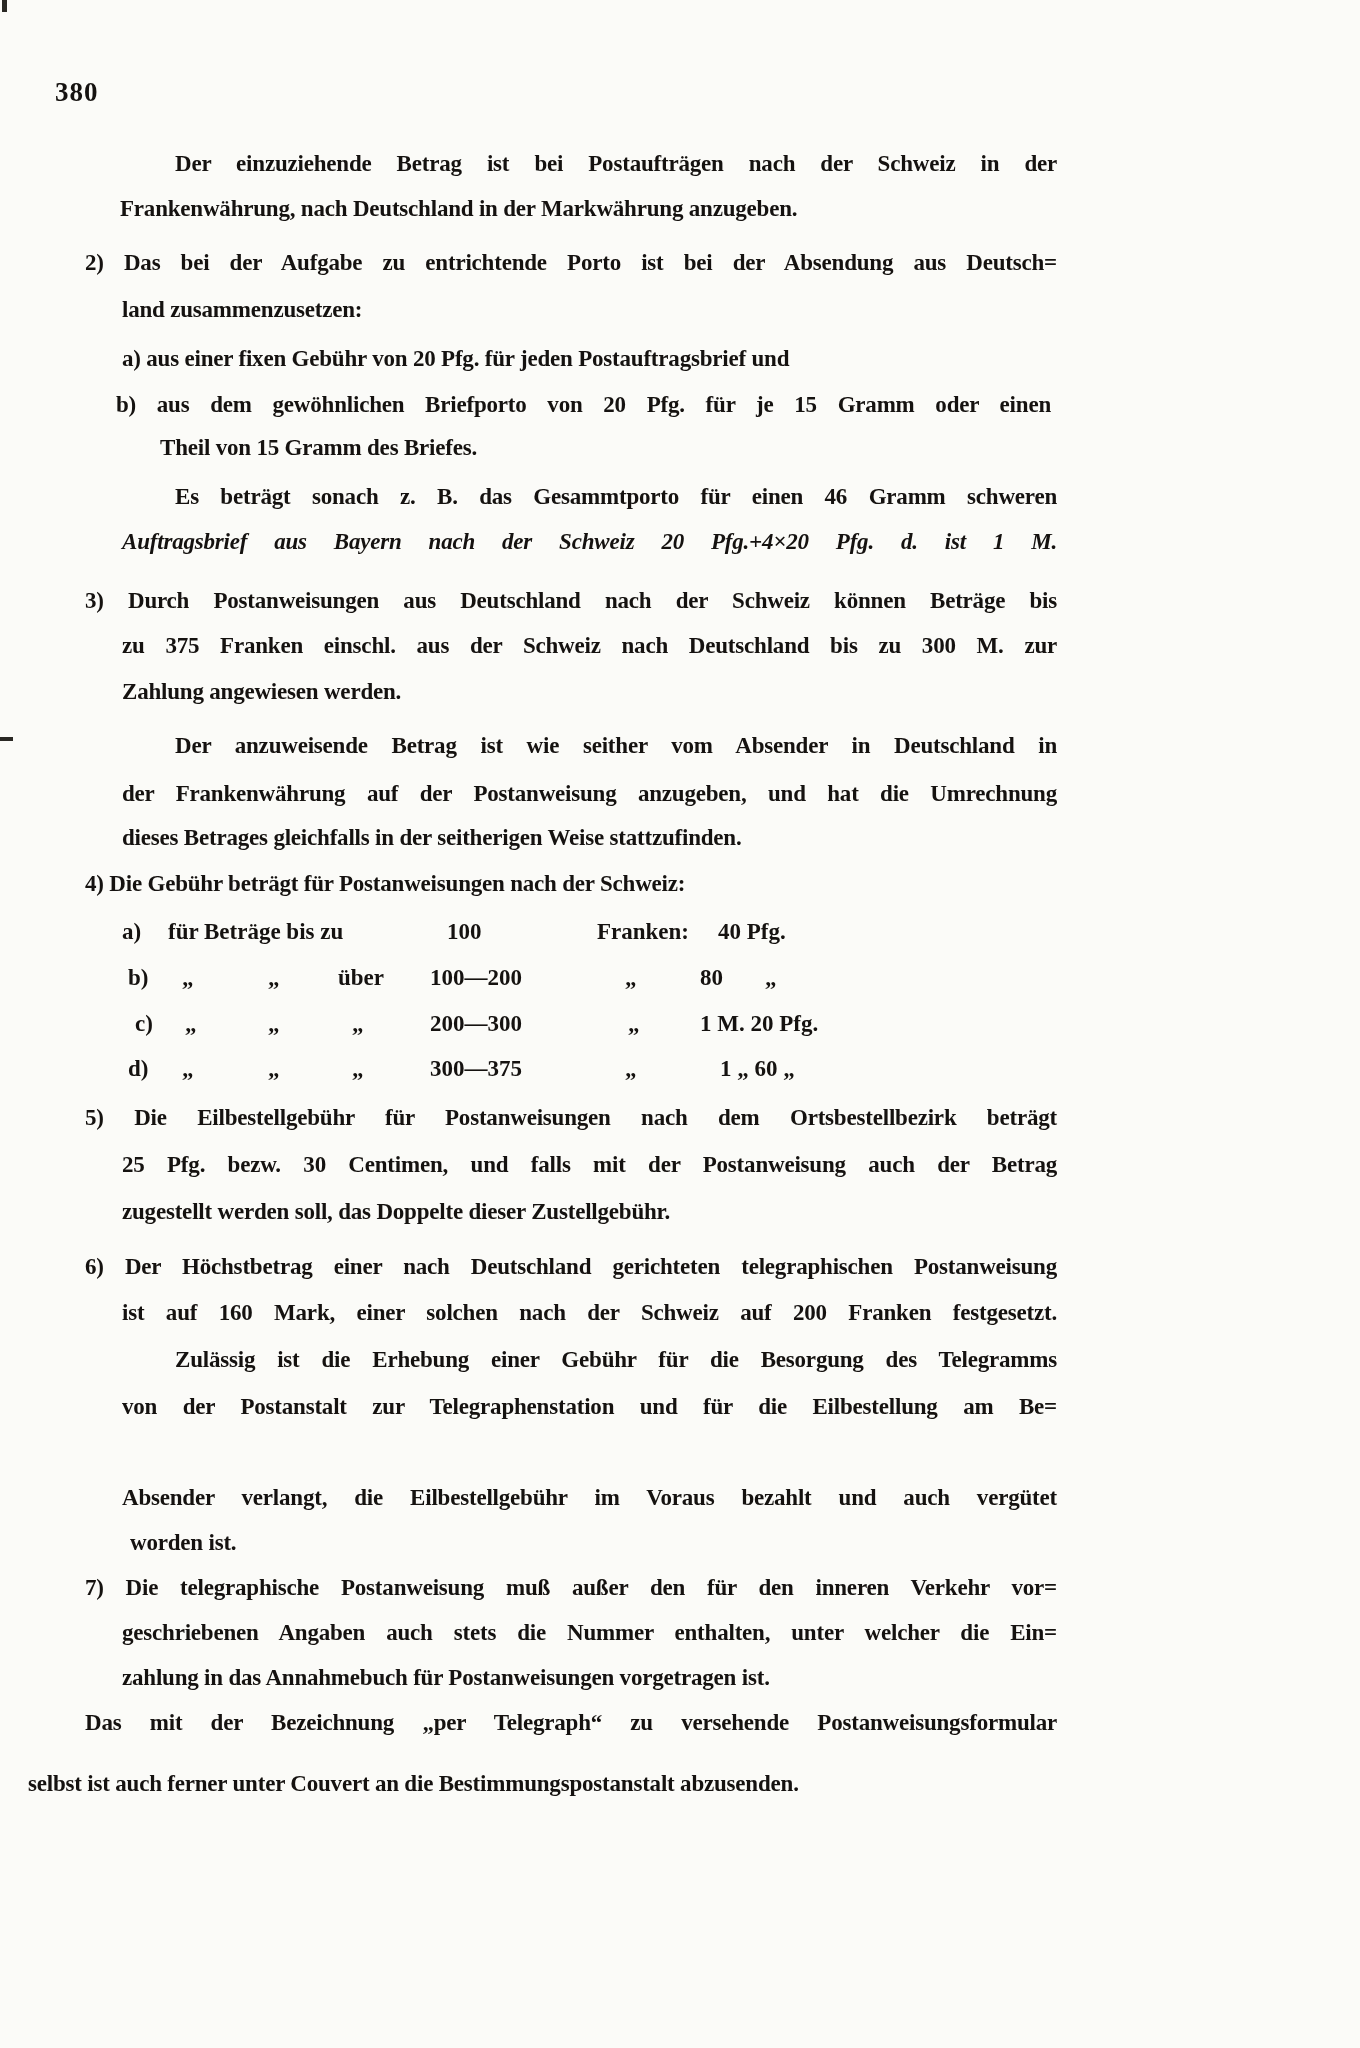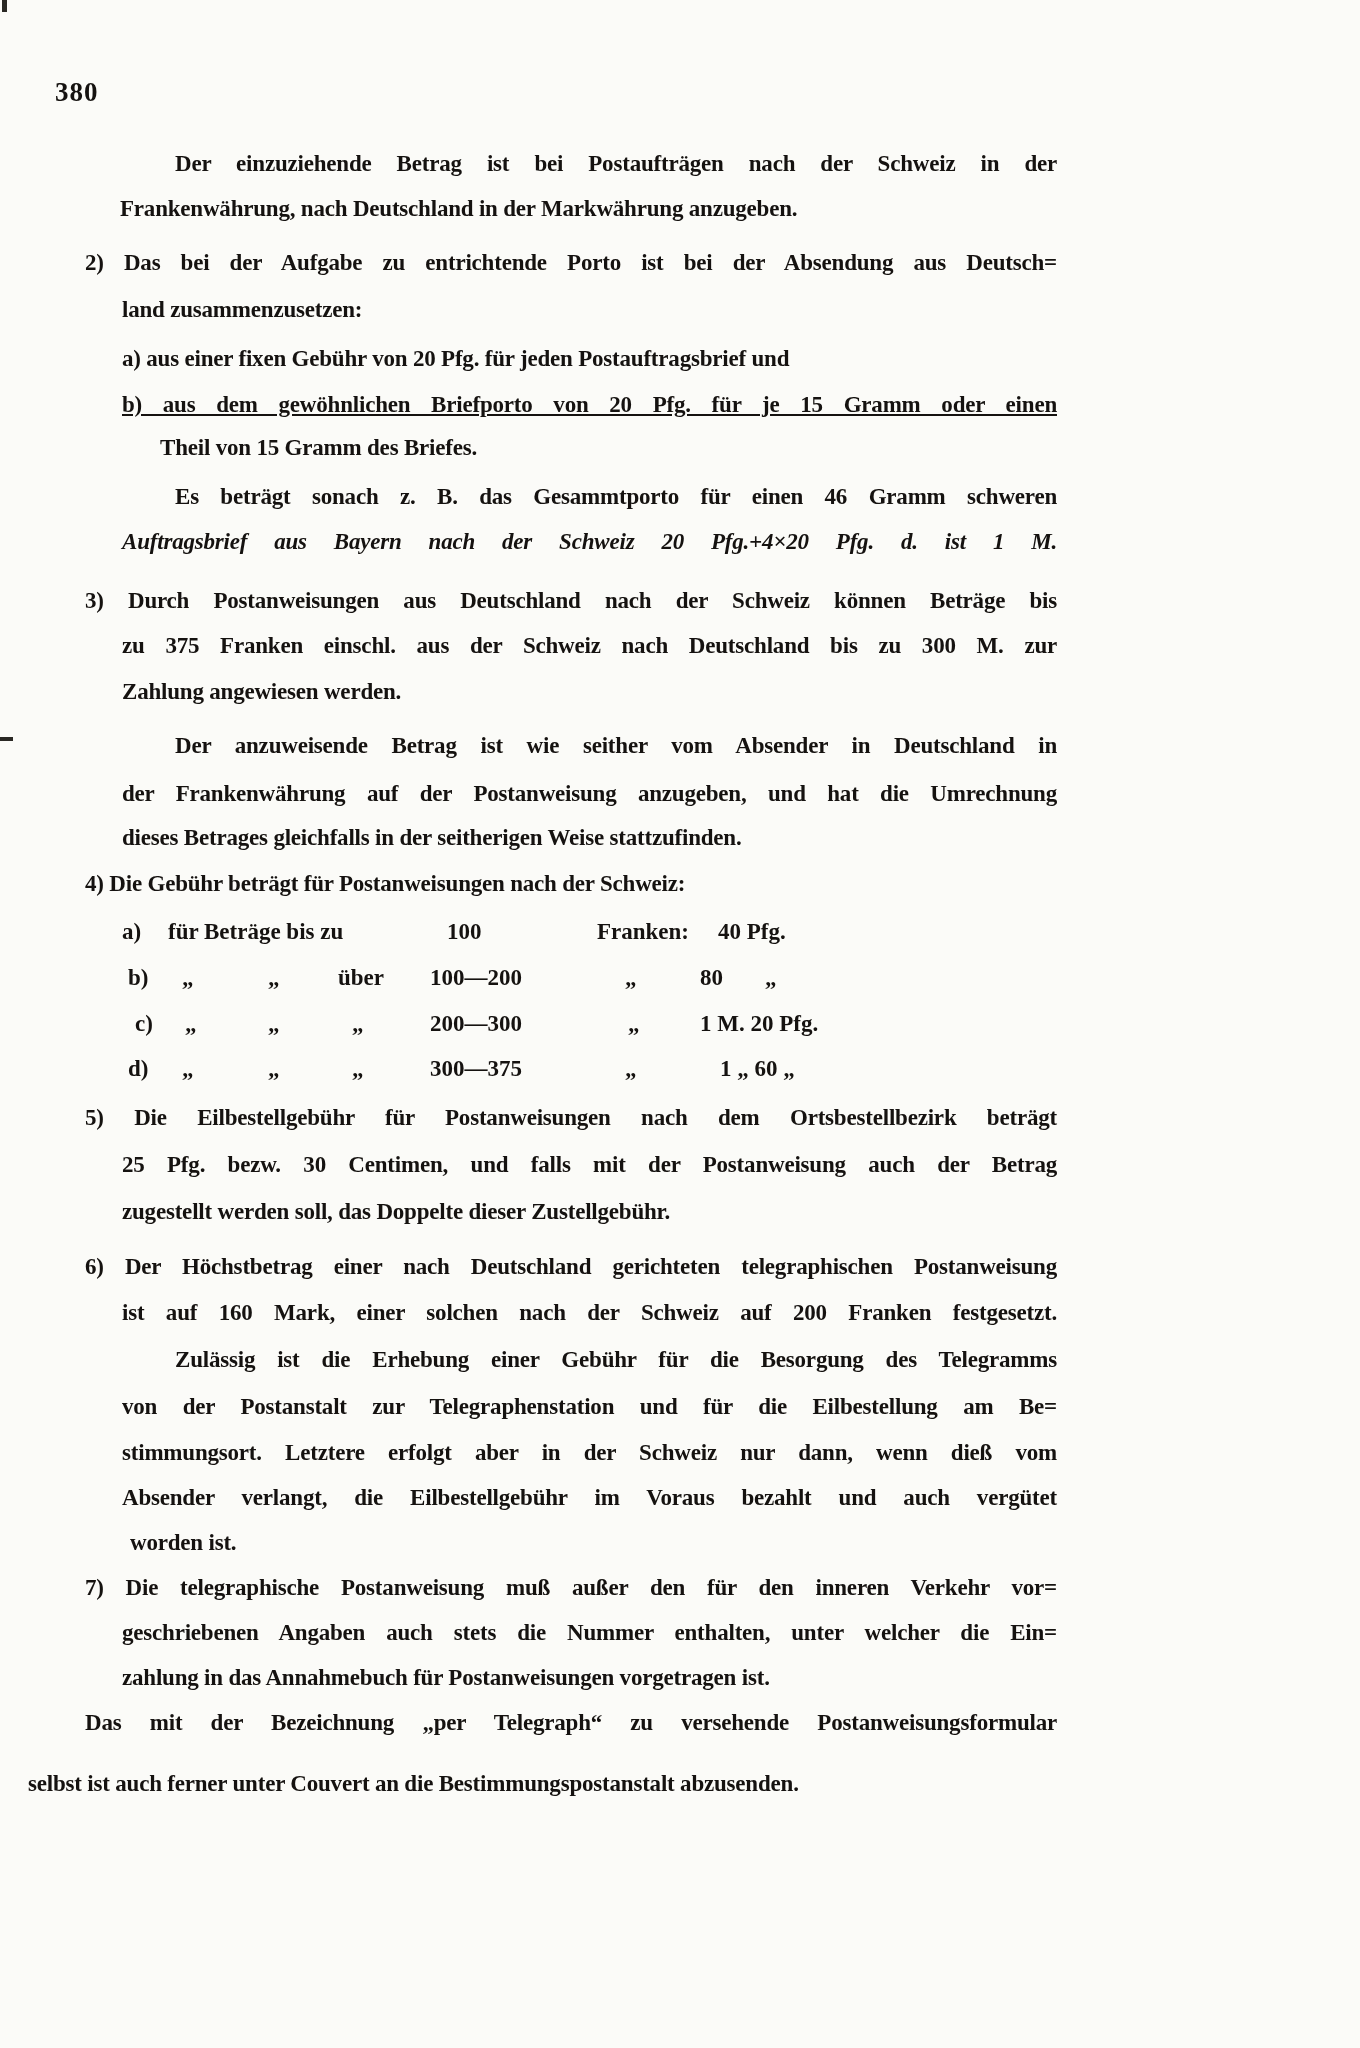--- a/index.html
+++ b/index.html
@@ -54,21 +54,21 @@
   <div class="artifact a-corner"></div>
   <div class="artifact a-dash"></div>
 
   <div class="pagenum">380</div>
 
   <div class="ln j" style="left:175px; top:148px; width:882px;">Der einzuziehende Betrag  ist bei Postaufträgen nach der Schweiz in der</div>
   <div class="ln" style="left:120px; top:193px;">Frankenwährung, nach Deutschland in der Markwährung anzugeben.</div>
   <div class="ln j" style="left:85px;  top:247px; width:972px;">2) Das bei der Aufgabe zu entrichtende Porto ist bei der Absendung aus Deutsch=</div>
   <div class="ln" style="left:122px; top:294px;">land zusammenzusetzen:</div>
   <div class="ln" style="left:122px; top:343px;">a) aus einer fixen Gebühr von 20 Pfg. für jeden Postauftragsbrief und</div>
-  <div class="ln j" style="left:122px; top:389px; width:935px;text-decoration:underline;">b) aus dem gewöhnlichen Briefporto von 20 Pfg. für je 15 Gramm oder einen</div>
+  <div class="ln j" style="left:116px; top:389px; width:935px;">b) aus dem gewöhnlichen Briefporto von 20 Pfg. für je 15 Gramm oder einen</div>
   <div class="ln" style="left:160px; top:432px;">Theil von 15 Gramm des Briefes.</div>
   <div class="ln j" style="left:175px; top:481px; width:882px;">Es beträgt sonach z. B. das Gesammtporto für einen 46 Gramm schweren</div>
   <div class="ln j" style="left:122px; top:526px; width:935px;font-style:italic;">Auftragsbrief aus Bayern nach der Schweiz 20 Pfg.+4×20 Pfg. d. ist 1 M.</div>
   <div class="ln j" style="left:85px;  top:585px; width:972px;">3) Durch Postanweisungen aus Deutschland nach der Schweiz können Beträge bis</div>
   <div class="ln j" style="left:122px; top:630px; width:935px;">zu 375 Franken einschl. aus der Schweiz nach Deutschland bis zu 300 M. zur</div>
   <div class="ln" style="left:122px; top:676px;">Zahlung angewiesen werden.</div>
   <div class="ln j" style="left:175px; top:730px; width:882px;">Der anzuweisende Betrag ist wie seither vom Absender in Deutschland in</div>
   <div class="ln j" style="left:122px; top:778px; width:935px;">der Frankenwährung auf der Postanweisung anzugeben, und hat die Umrechnung</div>
   <div class="ln" style="left:122px; top:822px;">dieses Betrages gleichfalls in der seitherigen Weise stattzufinden.</div>
   <div class="ln" style="left:85px;  top:868px;">4) Die Gebühr beträgt für Postanweisungen nach der Schweiz:</div>
@@ -109,21 +109,20 @@
     <span style="left:720px;">1 „ 60 „</span>
   </div>
 
   <div class="ln j" style="left:85px;  top:1102px; width:972px;">5) Die Eilbestellgebühr für Postanweisungen nach dem Ortsbestellbezirk beträgt</div>
   <div class="ln j" style="left:122px; top:1149px; width:935px;">25 Pfg. bezw. 30 Centimen, und falls mit der Postanweisung auch der Betrag</div>
   <div class="ln" style="left:122px; top:1196px;">zugestellt werden soll, das Doppelte dieser Zustellgebühr.</div>
   <div class="ln j" style="left:85px;  top:1251px; width:972px;">6) Der Höchstbetrag einer nach Deutschland gerichteten telegraphischen Postanweisung</div>
   <div class="ln j" style="left:122px; top:1297px; width:935px;">ist auf 160 Mark, einer solchen nach der Schweiz auf 200 Franken festgesetzt.</div>
   <div class="ln j" style="left:175px; top:1344px; width:882px;">Zulässig ist die Erhebung einer Gebühr für die Besorgung des Telegramms</div>
   <div class="ln j" style="left:122px; top:1391px; width:935px;">von der Postanstalt zur Telegraphenstation und für die Eilbestellung am Be=</div>
-  <div class="ln j" style="left:122px; top:1437px; width:935px;">stimmungsort. Letztere erfolgt aber in der Schweiz nur dann, wenn dieß vom</div>
   <div class="ln j" style="left:122px; top:1482px; width:935px;">Absender verlangt, die Eilbestellgebühr im Voraus bezahlt und auch vergütet</div>
   <div class="ln" style="left:122px; top:1527px;margin-left:8px;">worden ist.</div>
   <div class="ln j" style="left:85px;  top:1572px; width:972px;">7) Die telegraphische Postanweisung muß außer den für den inneren Verkehr vor=</div>
   <div class="ln j" style="left:122px; top:1617px; width:935px;">geschriebenen Angaben auch stets die Nummer enthalten, unter welcher die Ein=</div>
   <div class="ln" style="left:122px; top:1662px;">zahlung in das Annahmebuch für Postanweisungen vorgetragen ist.</div>
   <div class="ln j" style="left:85px;  top:1707px; width:972px;">Das mit der Bezeichnung „per Telegraph“ zu versehende Postanweisungsformular</div>
   <div class="ln" style="left:28px;  top:1768px;">selbst ist auch ferner unter Couvert an die Bestimmungspostanstalt abzusenden.</div>
 
 </div>
 

